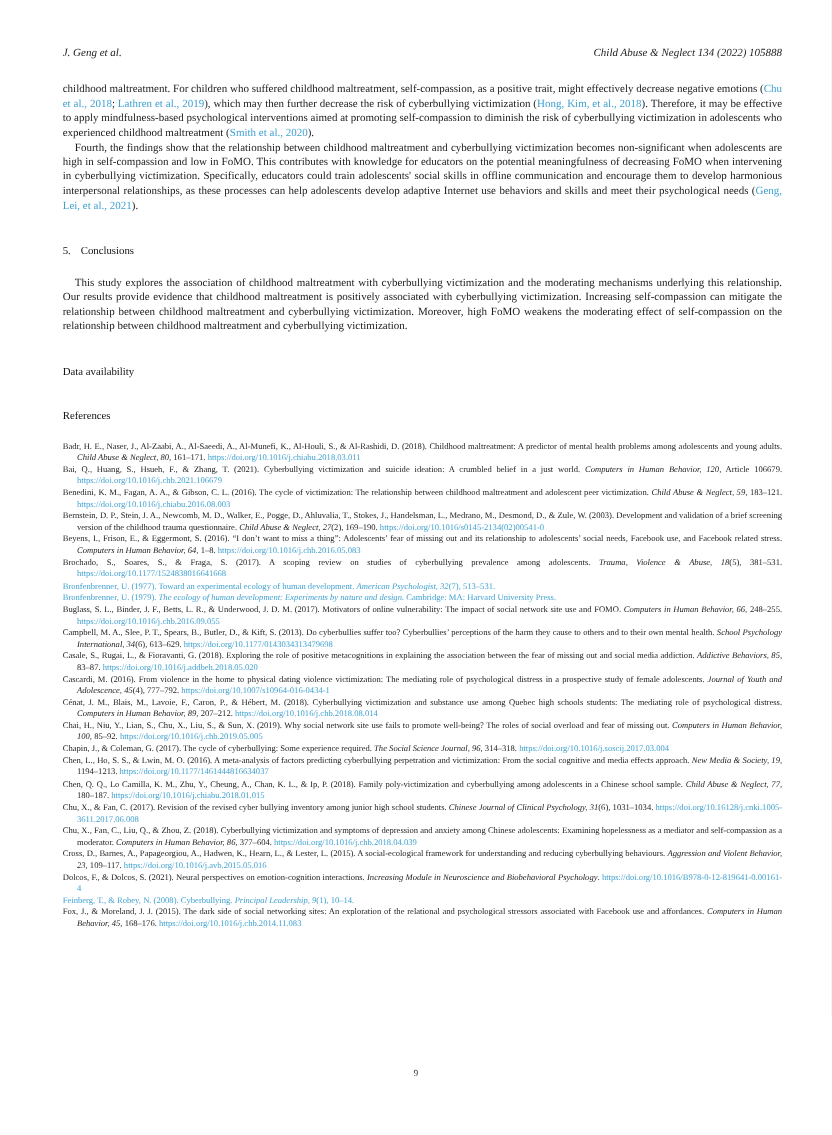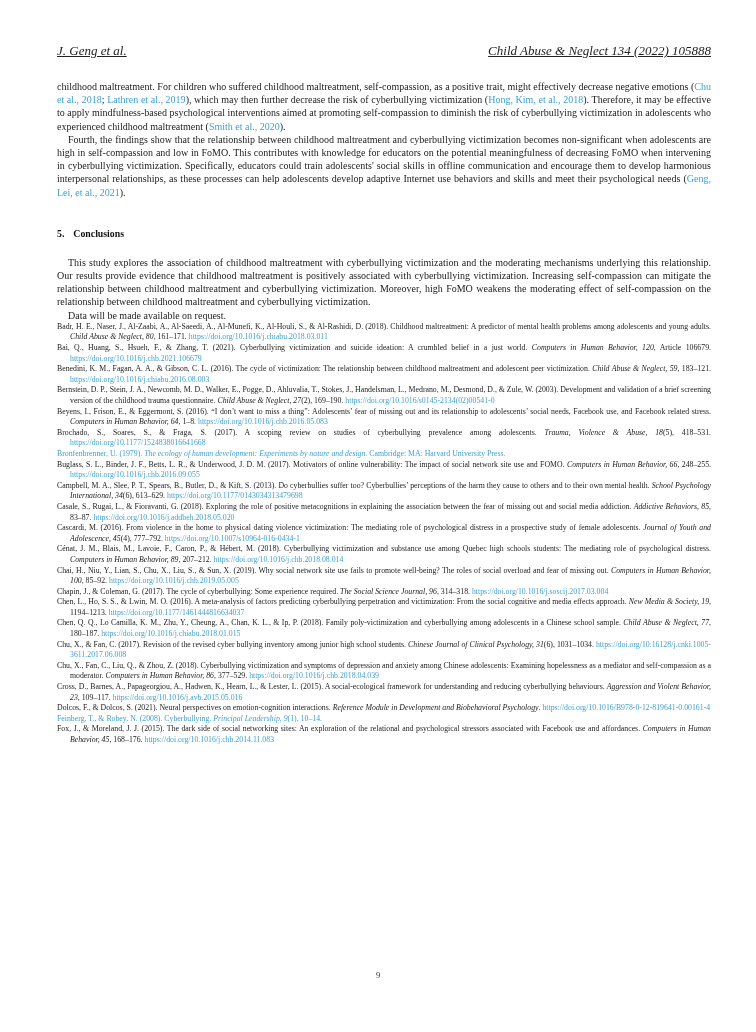--- a/index.html
+++ b/index.html
@@ -9,34 +9,33 @@
     margin:0 auto;
     background:#ffffff;
     font-family:"Liberation Serif","DejaVu Serif",serif;
     color:#1b1b1b;
     overflow:hidden;
     box-sizing:border-box;
     padding:43px 45px 0 57px;
   }
   .hdr{
     display:flex;justify-content:space-between;align-items:baseline;
-    font-style:italic;font-size:13px;color:#222;
+    font-style:italic;font-size:10px;color:#222;
     margin-bottom:21px;
-    text-decoration:underline;
   }
   .para{
     margin:0;
     font-size:10px;line-height:13.2px;
     text-align:justify;
   }
   .para.ind{text-indent:11px;}
   .lnk{color:var(--lnk);text-decoration:none;cursor:pointer;}
   .it{font-style:italic;}
   h2.sec{
-    font-size:9.8px;font-weight:bold;color:#111;
+    font-size:9.8px;font-weight:normal;color:#111;
     margin:29px 0 17px 0;
   }
   h2.sec .num{margin-right:9px;}
   .refs{margin-top:0;}
   .ref{
     margin:0;
     font-size:7.8px;line-height:10.6px;
     text-align:justify;
     padding-left:13px;text-indent:-13px;
   }
@@ -59,45 +58,45 @@
   <div id="discussion-block">
       <p class="para"><span>childhood maltreatment. For children who suffered childhood maltreatment, self-compassion, as a positive trait, might effectively decrease negative emotions (</span><a class="lnk">Chu et al., 2018</a><span>; </span><a class="lnk">Lathren et al., 2019</a><span>), which may then further decrease the risk of cyberbullying victimization (</span><a class="lnk">Hong, Kim, et al., 2018</a><span>). Therefore, it may be effective to apply mindfulness-based psychological interventions aimed at promoting self-compassion to diminish the risk of cyberbullying victimization in adolescents who experienced childhood maltreatment (</span><a class="lnk">Smith et al., 2020</a><span>).</span></p>
       <p class="para ind"><span>Fourth, the findings show that the relationship between childhood maltreatment and cyberbullying victimization becomes non-significant when adolescents are high in self-compassion and low in FoMO. This contributes with knowledge for educators on the potential meaningfulness of decreasing FoMO when intervening in cyberbullying victimization. Specifically, educators could train adolescents' social skills in offline communication and encourage them to develop harmonious interpersonal relationships, as these processes can help adolescents develop adaptive Internet use behaviors and skills and meet their psychological needs (</span><a class="lnk">Geng, Lei, et al., 2021</a><span>).</span></p>
     </div>
 
   <h2 class="sec"><span class="num">5.</span><span>Conclusions</span></h2>
   <div id="conclusions-block">
       <p class="para ind"><span>This study explores the association of childhood maltreatment with cyberbullying victimization and the moderating mechanisms underlying this relationship. Our results provide evidence that childhood maltreatment is positively associated with cyberbullying victimization. Increasing self-compassion can mitigate the relationship between childhood maltreatment and cyberbullying victimization. Moreover, high FoMO weakens the moderating effect of self-compassion on the relationship between childhood maltreatment and cyberbullying victimization.</span></p>
     </div>
 
-  <div id="data-availability-block">
-      <p class="para ind"><span>Data will be made available on request.</span></p>
-    </div>
+  <h2 class="sec">Data availability</h2>
 
+  <h2 class="sec">References</h2>
   <div id="references-block" class="refs">
       <p class="ref"><span>Badr, H. E., Naser, J., Al-Zaabi, A., Al-Saeedi, A., Al-Munefi, K., Al-Houli, S., &amp; Al-Rashidi, D. (2018). Childhood maltreatment: A predictor of mental health problems among adolescents and young adults. </span><span class="it">Child Abuse &amp; Neglect, 80</span><span>, 161–171. </span><a class="lnk">https://doi.org/10.1016/j.chiabu.2018.03.011</a></p>
       <p class="ref"><span>Bai, Q., Huang, S., Hsueh, F., &amp; Zhang, T. (2021). Cyberbullying victimization and suicide ideation: A crumbled belief in a just world. </span><span class="it">Computers in Human Behavior, 120</span><span>, Article 106679. </span><a class="lnk">https://doi.org/10.1016/j.chb.2021.106679</a></p>
       <p class="ref"><span>Benedini, K. M., Fagan, A. A., &amp; Gibson, C. L. (2016). The cycle of victimization: The relationship between childhood maltreatment and adolescent peer victimization. </span><span class="it">Child Abuse &amp; Neglect, 59</span><span>, 183–121. </span><a class="lnk">https://doi.org/10.1016/j.chiabu.2016.08.003</a></p>
       <p class="ref"><span>Bernstein, D. P., Stein, J. A., Newcomb, M. D., Walker, E., Pogge, D., Ahluvalia, T., Stokes, J., Handelsman, L., Medrano, M., Desmond, D., &amp; Zule, W. (2003). Development and validation of a brief screening version of the childhood trauma questionnaire. </span><span class="it">Child Abuse &amp; Neglect, 27</span><span>(2), 169–190. </span><a class="lnk">https://doi.org/10.1016/s0145-2134(02)00541-0</a></p>
       <p class="ref"><span>Beyens, I., Frison, E., &amp; Eggermont, S. (2016). “I don’t want to miss a thing”: Adolescents’ fear of missing out and its relationship to adolescents’ social needs, Facebook use, and Facebook related stress. </span><span class="it">Computers in Human Behavior, 64</span><span>, 1–8. </span><a class="lnk">https://doi.org/10.1016/j.chb.2016.05.083</a></p>
-      <p class="ref"><span>Brochado, S., Soares, S., &amp; Fraga, S. (2017). A scoping review on studies of cyberbullying prevalence among adolescents. </span><span class="it">Trauma, Violence &amp; Abuse, 18</span><span>(5), 418–531. </span><a class="lnk">https://doi.org/10.1177/1524838016641668</a></p>
+      <p class="ref"><span>Brochado, S., Soares, S., &amp; Fraga, S. (2017). A scoping review on studies of cyberbullying prevalence among adolescents. </span><span class="it">Trauma, Violence &amp; Abuse, 18</span><span>(5), 381–531. </span><a class="lnk">https://doi.org/10.1177/1524838016641668</a></p>
+      <p class="ref teal"><span>Bronfenbrenner, U. (1977). Toward an experimental ecology of human development. </span><span class="it">American Psychologist, 32</span><span>(7), 513–531.</span></p>
       <p class="ref teal"><span>Bronfenbrenner, U. (1979). </span><span class="it">The ecology of human development: Experiments by nature and design.</span><span> Cambridge: MA: Harvard University Press.</span></p>
       <p class="ref"><span>Buglass, S. L., Binder, J. F., Betts, L. R., &amp; Underwood, J. D. M. (2017). Motivators of online vulnerability: The impact of social network site use and FOMO. </span><span class="it">Computers in Human Behavior, 66</span><span>, 248–255. </span><a class="lnk">https://doi.org/10.1016/j.chb.2016.09.055</a></p>
       <p class="ref"><span>Campbell, M. A., Slee, P. T., Spears, B., Butler, D., &amp; Kift, S. (2013). Do cyberbullies suffer too? Cyberbullies’ perceptions of the harm they cause to others and to their own mental health. </span><span class="it">School Psychology International, 34</span><span>(6), 613–629. </span><a class="lnk">https://doi.org/10.1177/0143034313479698</a></p>
       <p class="ref"><span>Casale, S., Rugai, L., &amp; Fioravanti, G. (2018). Exploring the role of positive metacognitions in explaining the association between the fear of missing out and social media addiction. </span><span class="it">Addictive Behaviors, 85</span><span>, 83–87. </span><a class="lnk">https://doi.org/10.1016/j.addbeh.2018.05.020</a></p>
       <p class="ref"><span>Cascardi, M. (2016). From violence in the home to physical dating violence victimization: The mediating role of psychological distress in a prospective study of female adolescents. </span><span class="it">Journal of Youth and Adolescence, 45</span><span>(4), 777–792. </span><a class="lnk">https://doi.org/10.1007/s10964-016-0434-1</a></p>
       <p class="ref"><span>Cénat, J. M., Blais, M., Lavoie, F., Caron, P., &amp; Hébert, M. (2018). Cyberbullying victimization and substance use among Quebec high schools students: The mediating role of psychological distress. </span><span class="it">Computers in Human Behavior, 89</span><span>, 207–212. </span><a class="lnk">https://doi.org/10.1016/j.chb.2018.08.014</a></p>
       <p class="ref"><span>Chai, H., Niu, Y., Lian, S., Chu, X., Liu, S., &amp; Sun, X. (2019). Why social network site use fails to promote well-being? The roles of social overload and fear of missing out. </span><span class="it">Computers in Human Behavior, 100</span><span>, 85–92. </span><a class="lnk">https://doi.org/10.1016/j.chb.2019.05.005</a></p>
       <p class="ref"><span>Chapin, J., &amp; Coleman, G. (2017). The cycle of cyberbullying: Some experience required. </span><span class="it">The Social Science Journal, 96</span><span>, 314–318. </span><a class="lnk">https://doi.org/10.1016/j.soscij.2017.03.004</a></p>
       <p class="ref"><span>Chen, L., Ho, S. S., &amp; Lwin, M. O. (2016). A meta-analysis of factors predicting cyberbullying perpetration and victimization: From the social cognitive and media effects approach. </span><span class="it">New Media &amp; Society, 19</span><span>, 1194–1213. </span><a class="lnk">https://doi.org/10.1177/1461444816634037</a></p>
       <p class="ref"><span>Chen, Q. Q., Lo Camilla, K. M., Zhu, Y., Cheung, A., Chan, K. L., &amp; Ip, P. (2018). Family poly-victimization and cyberbullying among adolescents in a Chinese school sample. </span><span class="it">Child Abuse &amp; Neglect, 77</span><span>, 180–187. </span><a class="lnk">https://doi.org/10.1016/j.chiabu.2018.01.015</a></p>
       <p class="ref"><span>Chu, X., &amp; Fan, C. (2017). Revision of the revised cyber bullying inventory among junior high school students. </span><span class="it">Chinese Journal of Clinical Psychology, 31</span><span>(6), 1031–1034. </span><a class="lnk">https://doi.org/10.16128/j.cnki.1005-3611.2017.06.008</a></p>
-      <p class="ref"><span>Chu, X., Fan, C., Liu, Q., &amp; Zhou, Z. (2018). Cyberbullying victimization and symptoms of depression and anxiety among Chinese adolescents: Examining hopelessness as a mediator and self-compassion as a moderator. </span><span class="it">Computers in Human Behavior, 86</span><span>, 377–529. </span><a class="lnk">https://doi.org/10.1016/j.chb.2018.04.039</a></p>
+      <p class="ref"><span>Chu, X., Fan, C., Liu, Q., &amp; Zhou, Z. (2018). Cyberbullying victimization and symptoms of depression and anxiety among Chinese adolescents: Examining hopelessness as a mediator and self-compassion as a moderator. </span><span class="it">Computers in Human Behavior, 86</span><span>, 377–604. </span><a class="lnk">https://doi.org/10.1016/j.chb.2018.04.039</a></p>
       <p class="ref"><span>Cross, D., Barnes, A., Papageorgiou, A., Hadwen, K., Hearn, L., &amp; Lester, L. (2015). A social-ecological framework for understanding and reducing cyberbullying behaviours. </span><span class="it">Aggression and Violent Behavior, 23</span><span>, 109–117. </span><a class="lnk">https://doi.org/10.1016/j.avb.2015.05.016</a></p>
-      <p class="ref"><span>Dolcos, F., &amp; Dolcos, S. (2021). Neural perspectives on emotion-cognition interactions. </span><span class="it">Reference Module in Development and Biobehavioral Psychology</span><span>. </span><a class="lnk">https://doi.org/10.1016/B978-0-12-819641-0.00161-4</a></p>
+      <p class="ref"><span>Dolcos, F., &amp; Dolcos, S. (2021). Neural perspectives on emotion-cognition interactions. </span><span class="it">Increasing Module in Neuroscience and Biobehavioral Psychology</span><span>. </span><a class="lnk">https://doi.org/10.1016/B978-0-12-819641-0.00161-4</a></p>
       <p class="ref teal"><span>Feinberg, T., &amp; Robey, N. (2008). Cyberbullying. </span><span class="it">Principal Leadership, 9</span><span>(1), 10–14.</span></p>
       <p class="ref"><span>Fox, J., &amp; Moreland, J. J. (2015). The dark side of social networking sites: An exploration of the relational and psychological stressors associated with Facebook use and affordances. </span><span class="it">Computers in Human Behavior, 45</span><span>, 168–176. </span><a class="lnk">https://doi.org/10.1016/j.chb.2014.11.083</a></p>
     </div>
 
   <div class="ftr">
     <span>9</span>
   </div>
 
 </div>
 

